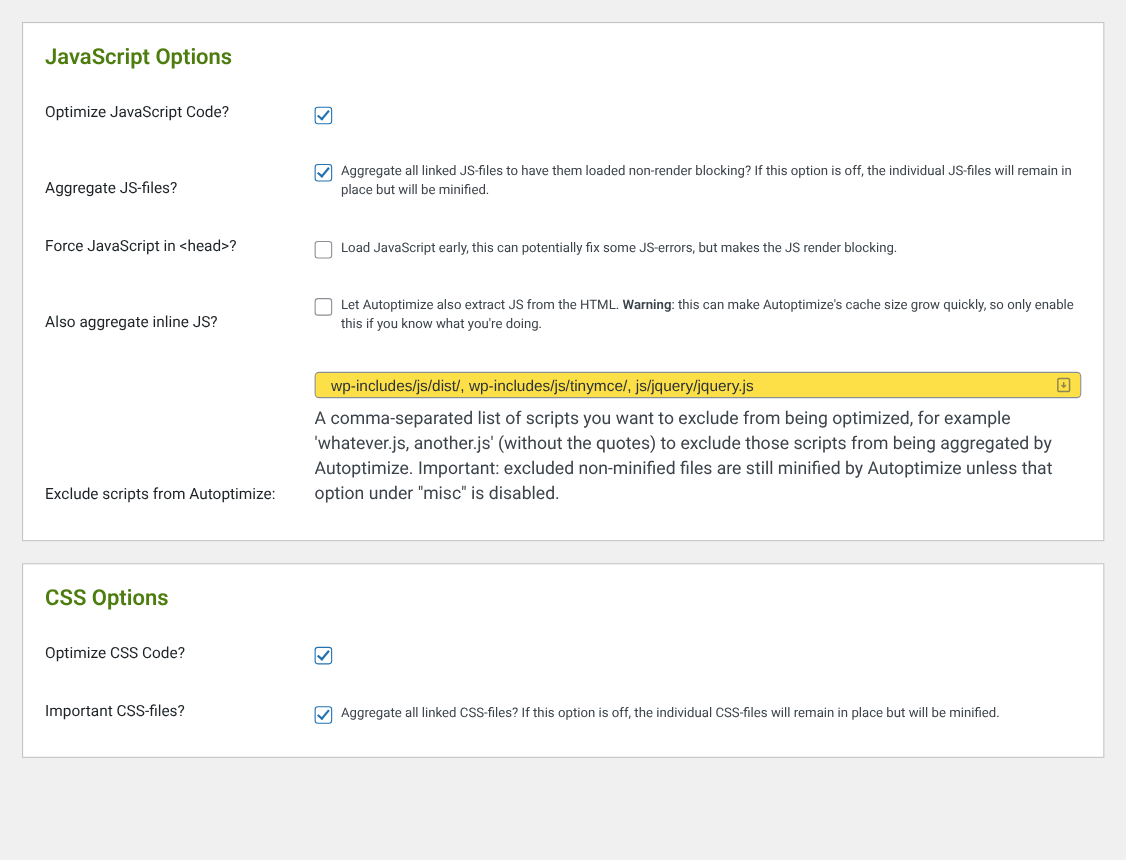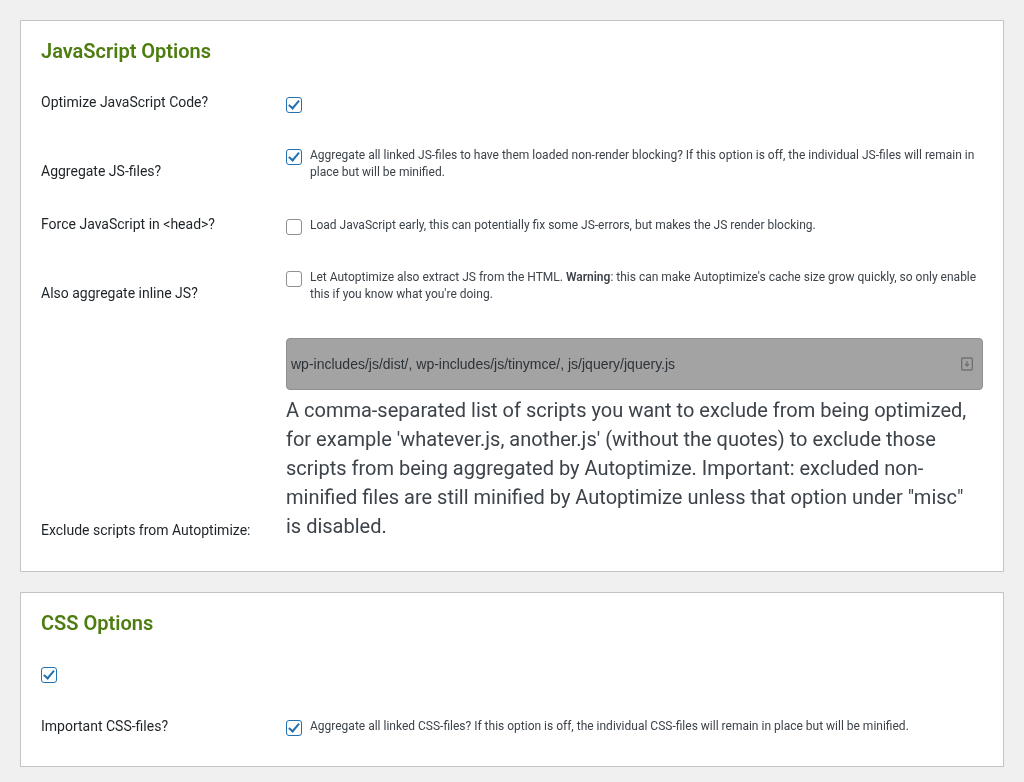--- a/index.html
+++ b/index.html
@@ -77,35 +77,35 @@
     border: solid #2271b1;
     border-width: 0 2px 2px 0;
     transform: rotate(40deg);
   }
   .desc {
     font-size: 12px;
     color: #3c434a;
     line-height: 1.45;
   }
   .help {
-    font-size: 20px;
+    font-size: 16px;
     color: #3c434a;
     line-height: 1.45;
     margin-top: 6px;
   }
   .text-input {
     width: 100%;
     max-width: 700px;
-    height: 52px;
-    padding: 0 34px 0 4px;
+    height: 24px;
+    padding: 0 34px 0 14px;
     font-size: 14px;
     color: #2c3338;
     border: 1px solid #8c8f94;
     border-radius: 4px;
-    background: #a3a3a3;
+    background: #fde047;
     line-height: 34px;
   }
   .input-wrap {
     position: relative;
     max-width: 700px;
   }
   .input-icon {
     position: absolute;
     right: 8px;
     top: 50%;
@@ -180,20 +180,21 @@
       </div>
     </div>
 
 
   </div>
 
   <div class="panel">
     <h2 class="section-title">CSS Options</h2>
 
     <div class="row">
+      <div class="row-label">Optimize CSS Code?</div>
       <div class="row-control">
         <div class="control-line">
           <span class="cb checked" role="checkbox" aria-checked="true"></span>
         </div>
       </div>
     </div>
 
     <div class="row">
       <div class="row-label">Important CSS-files?</div>
       <div class="row-control">

